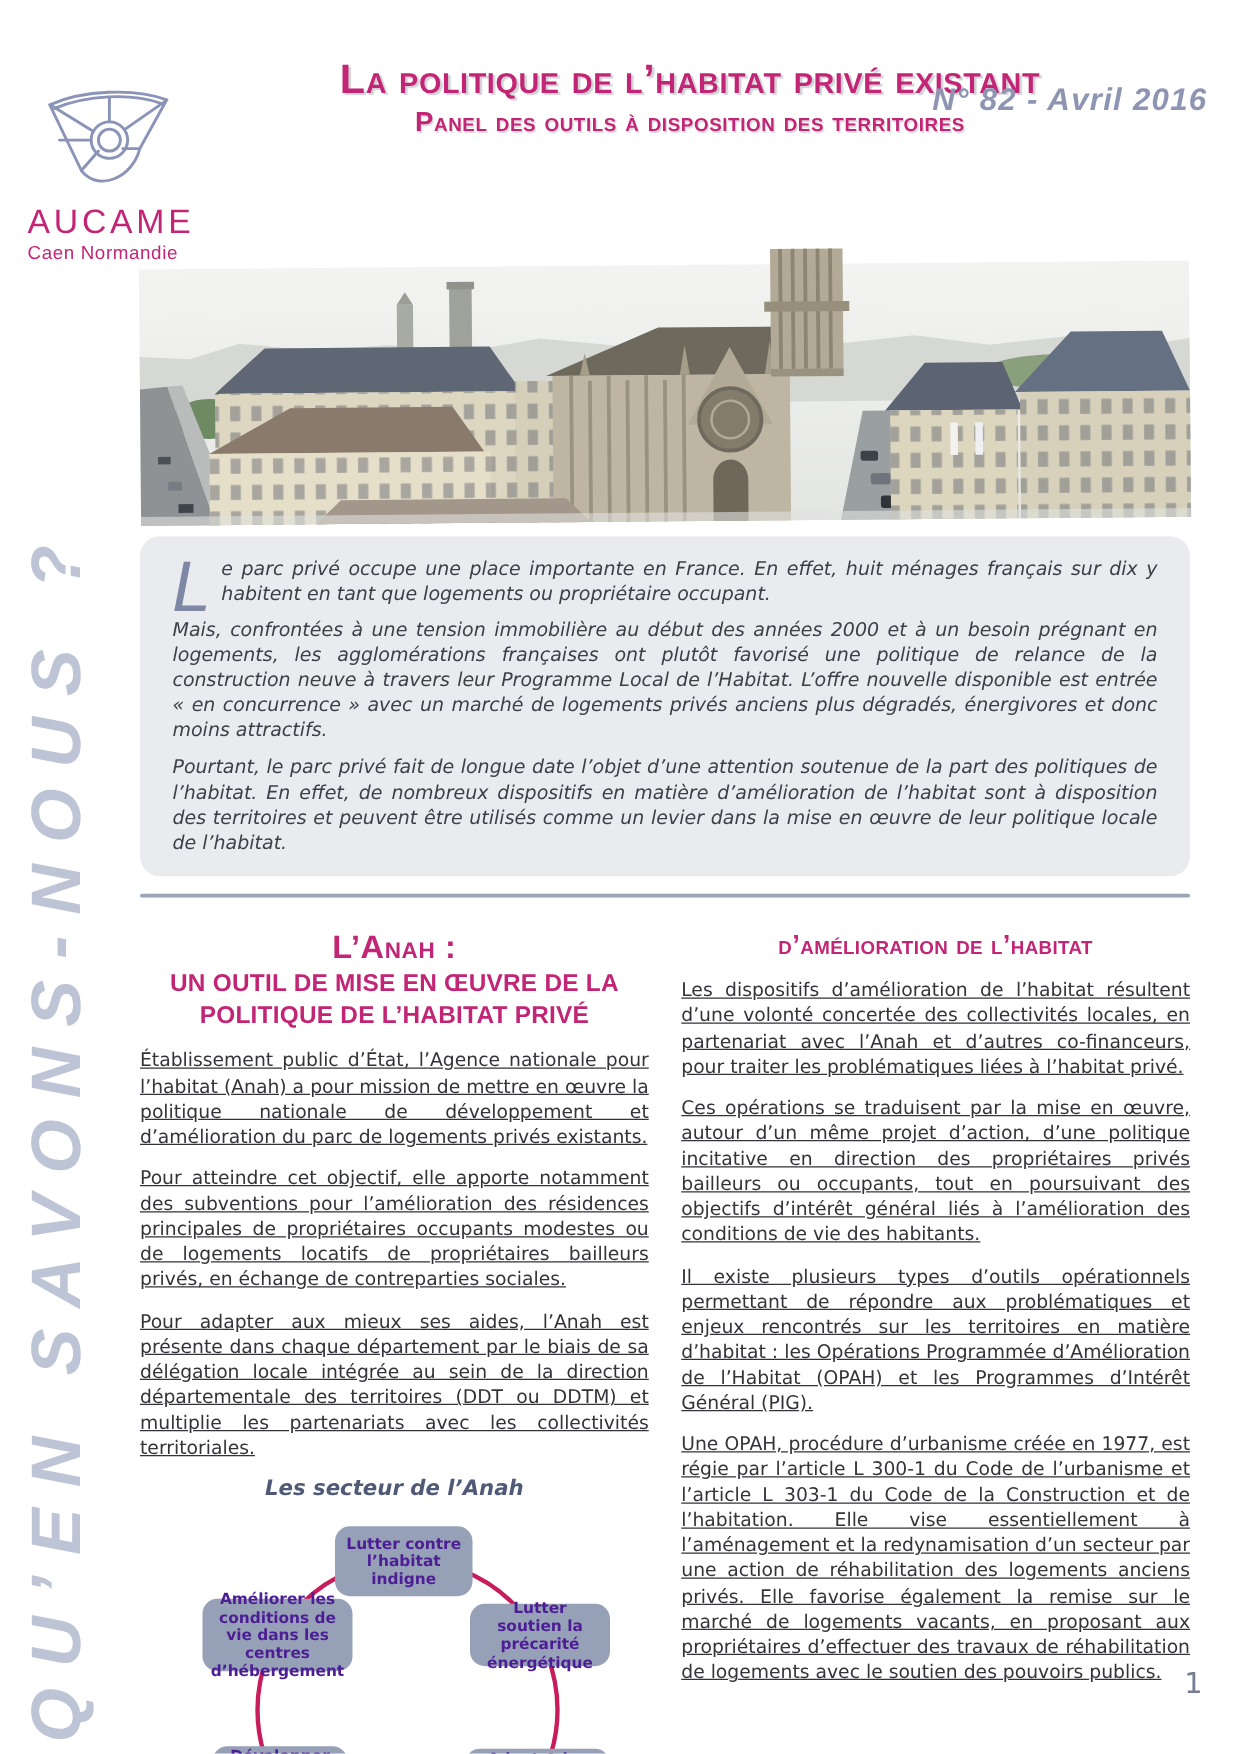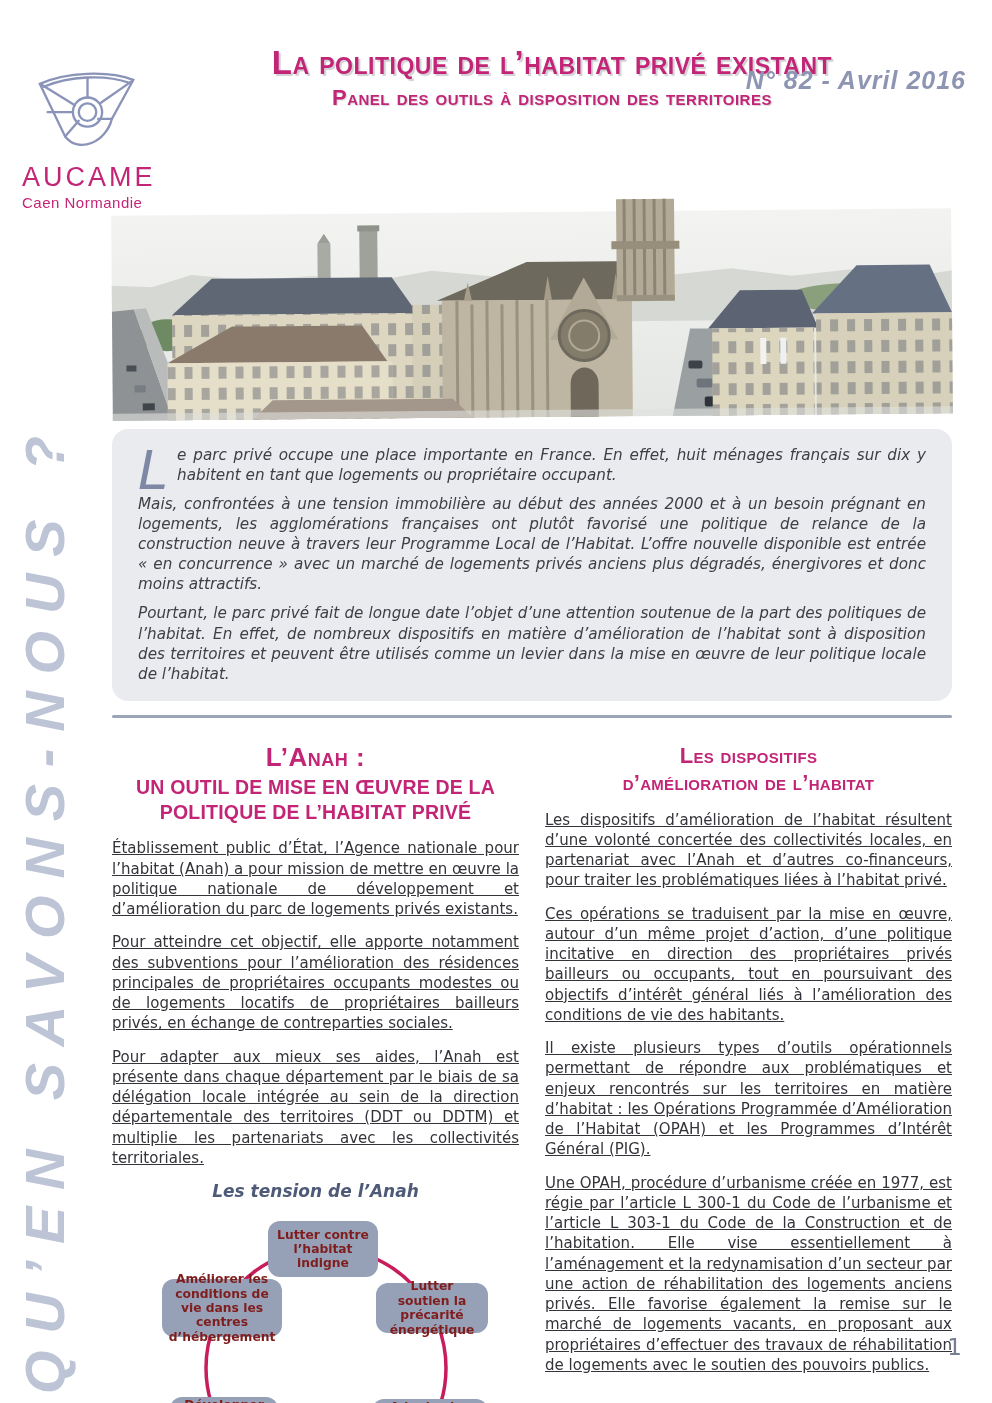--- a/index.html
+++ b/index.html
@@ -77,21 +77,21 @@
   .h-line2 { display:block; font-size:22px; font-variant:small-caps; line-height:1.25; letter-spacing:0.3px; }
   .body-p { font-size:15px; line-height:1.35; margin:0 0 13px; text-align:justify; color:#33333a;text-decoration:underline; }
   .opah { font-size:23px; color:#c32576; margin:8px 0 12px; font-weight:700;
           font-family:"Liberation Sans", sans-serif; }
   
   .diagram { position:relative; height:348px; margin:8px 0 0; }
   .dia-title { text-align:center; font-weight:700; font-style:italic; color:#4e5a77; font-size:17px; }
   .ring { position:absolute; left:0; top:0; z-index:0; }
   .mbox {
     position:absolute; z-index:1; background:#96a0b6; border-radius:12px;
-    color:#7f1d1d; font-weight:700; font-size:12.3px; line-height:1.17;
+    color:#4c1d95; font-weight:700; font-size:12.3px; line-height:1.17;
     display:flex; align-items:center; justify-content:center; text-align:center;
     padding:5px 7px; box-sizing:border-box;
   }
   .b1 { left:156px; top:40px;  width:110px; height:56px; }
   .b2 { left:264px; top:102px; width:112px; height:50px; }
   .b3 { left:260px; top:218px; width:116px; height:60px; }
   .b5 { left:58px;  top:216px; width:108px; height:60px; }
   .b6 { left:50px;  top:98px;  width:120px; height:58px; }
   
   .pagenum { position:absolute; right:30px; top:1334px; font-size:23px; color:#767e93; }
@@ -200,21 +200,21 @@
     <section class="col">
       <h3 class="colhead">
         <span class="h-line1">L’Anah :</span>
         <span class="h-rest">UN OUTIL DE MISE EN ŒUVRE DE LA POLITIQUE DE L’HABITAT PRIVÉ</span>
       </h3>
       <p class="body-p">Établissement public d’État, l’Agence nationale pour l’habitat (Anah) a pour mission de mettre en œuvre la politique nationale de développement et d’amélioration du parc de logements privés existants.</p>
       <p class="body-p">Pour atteindre cet objectif, elle apporte notamment des subventions pour l’amélioration des résidences principales de propriétaires occupants modestes ou de logements locatifs de propriétaires bailleurs privés, en échange de contreparties sociales.</p>
       <p class="body-p">Pour adapter aux mieux ses aides, l’Anah est présente dans chaque département par le biais de sa délégation locale intégrée au sein de la direction départementale des territoires (DDT ou DDTM) et multiplie les partenariats avec les collectivités territoriales.</p>
 
       <figure class="diagram">
-        <figcaption class="dia-title">Les tension de l’Anah</figcaption>
+        <figcaption class="dia-title">Les secteur de l’Anah</figcaption>
         <svg class="ring" width="410" height="345" viewBox="0 0 410 345">
           <circle cx="214" cy="187" r="120" fill="none" stroke="#c81d5c" stroke-width="3.5"></circle>
         </svg>
         <div class="mbox b1">
             <span>Lutter contre l’habitat indigne</span>
           </div>
         <div class="mbox b2">
             <span>Lutter soutien la précarité énergétique</span>
           </div>
         <div class="mbox b3">
@@ -225,21 +225,20 @@
             <span>Développer un parc privé à vocation sociale</span>
           </div>
         <div class="mbox b6">
             <span>Améliorer les conditions de vie dans les centres d’hébergement</span>
           </div>
       </figure>
     </section>
 
     <section class="col">
       <h3 class="colhead">
-        <span class="h-line2">Les dispositifs</span>
         <span class="h-line2">d’amélioration de l’habitat</span>
       </h3>
       <p class="body-p">Les dispositifs d’amélioration de l’habitat résultent d’une volonté concertée des collectivités locales, en partenariat avec l’Anah et d’autres co-financeurs, pour traiter les problématiques liées à l’habitat privé.</p>
       <p class="body-p">Ces opérations se traduisent par la mise en œuvre, autour d’un même projet d’action, d’une politique incitative en direction des propriétaires privés bailleurs ou occupants, tout en poursuivant des objectifs d’intérêt général liés à l’amélioration des conditions de vie des habitants.</p>
       <p class="body-p">Il existe plusieurs types d’outils opérationnels permettant de répondre aux problématiques et enjeux rencontrés sur les territoires en matière d’habitat : les Opérations Programmée d’Amélioration de l’Habitat (OPAH) et les Programmes d’Intérêt Général (PIG).</p>
       <p class="body-p">Une OPAH, procédure d’urbanisme créée en 1977, est régie par l’article L 300-1 du Code de l’urbanisme et l’article L 303-1 du Code de la Construction et de l’habitation. Elle vise essentiellement à l’aménagement et la redynamisation d’un secteur par une action de réhabilitation des logements anciens privés. Elle favorise également la remise sur le marché de logements vacants, en proposant aux propriétaires d’effectuer des travaux de réhabilitation de logements avec le soutien des pouvoirs publics.</p>
 
     </section>
 
   </main>

